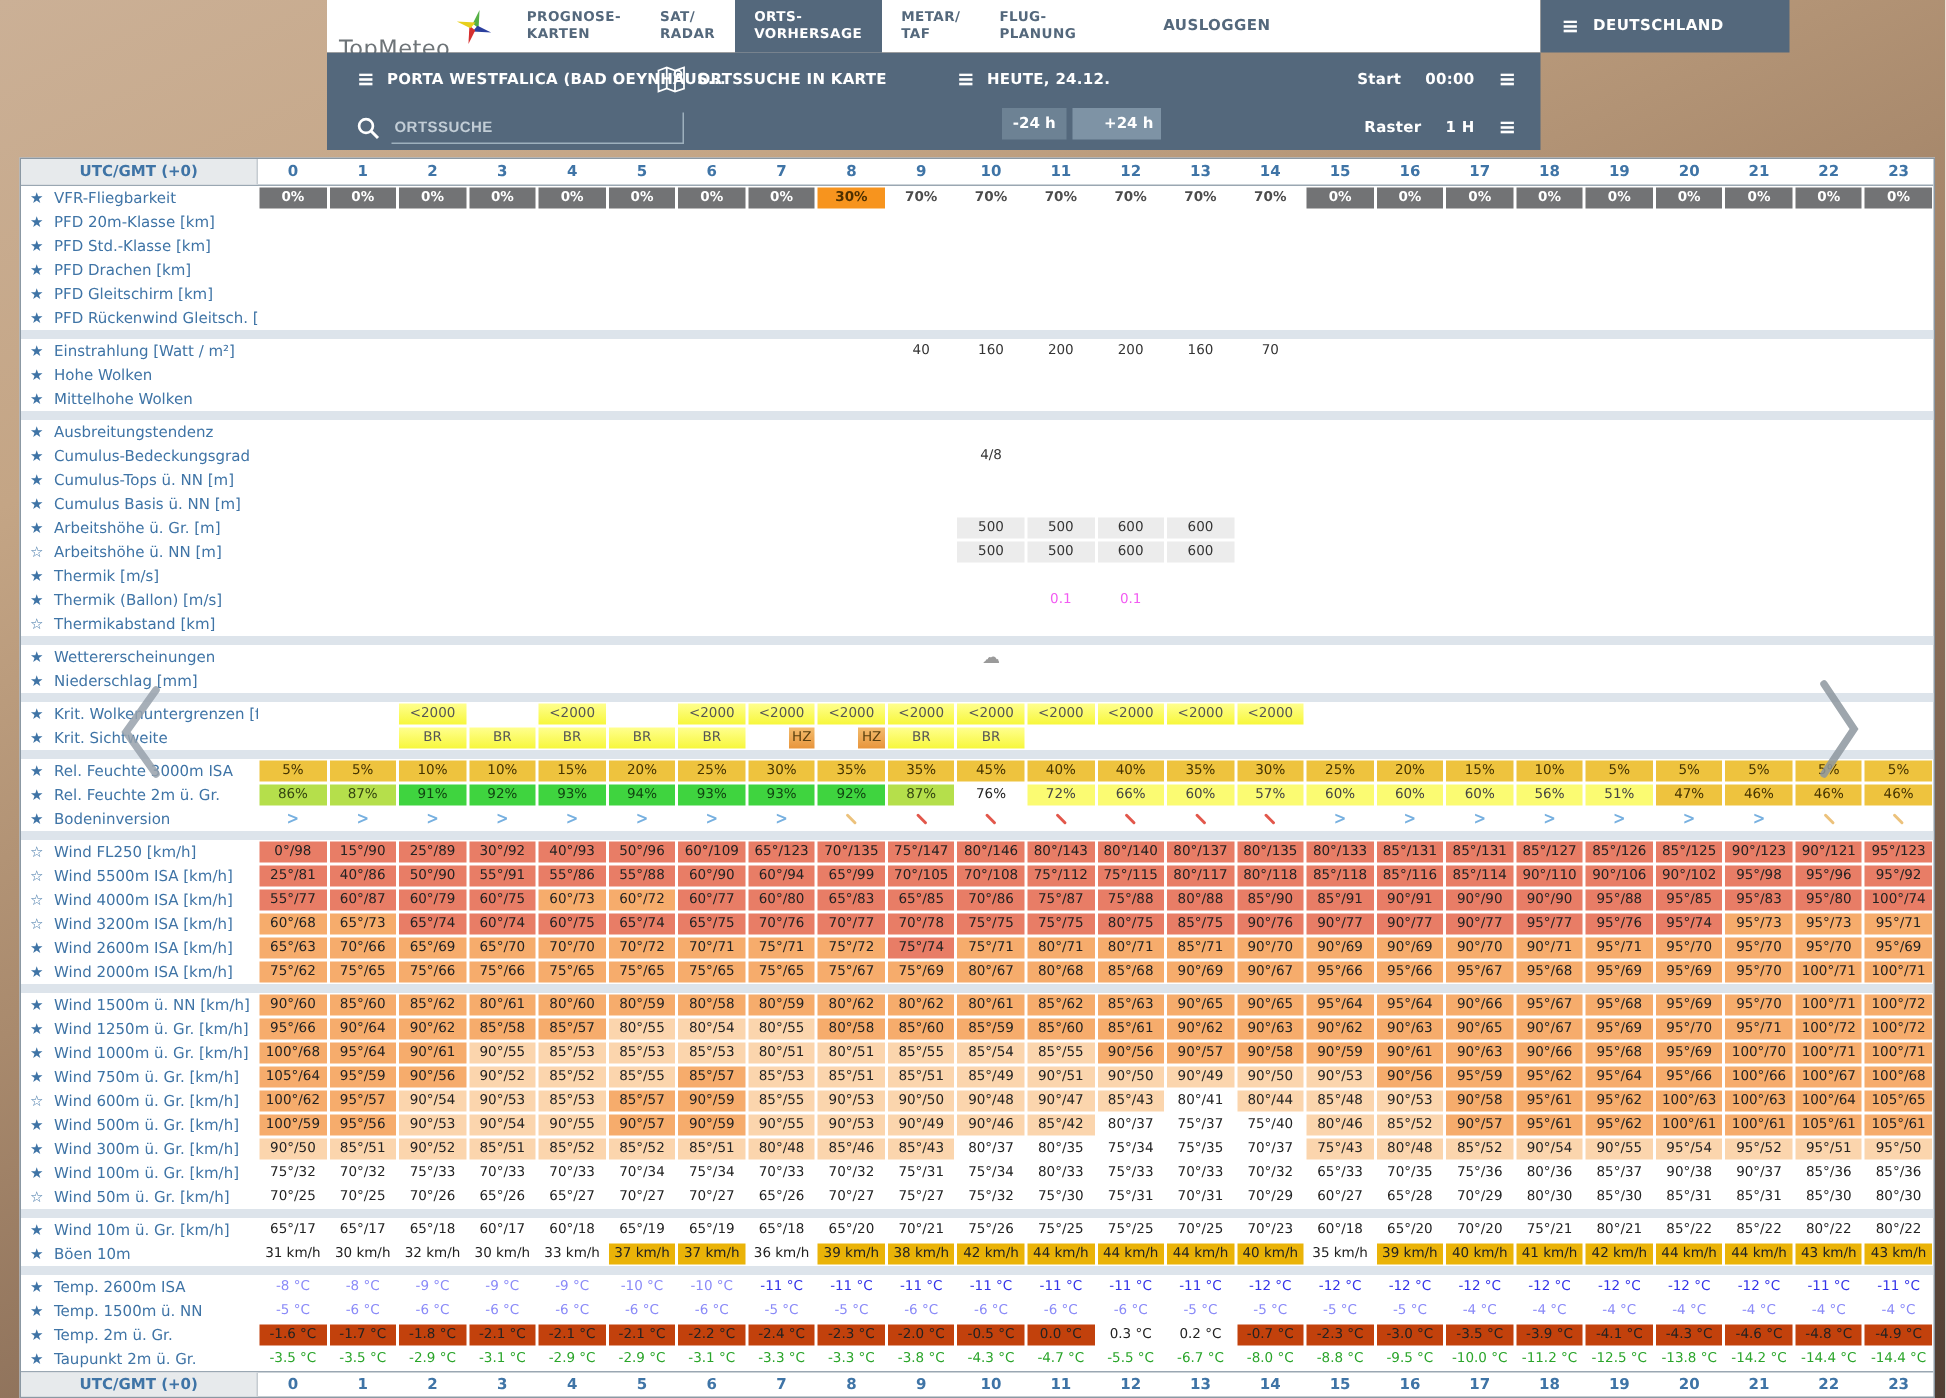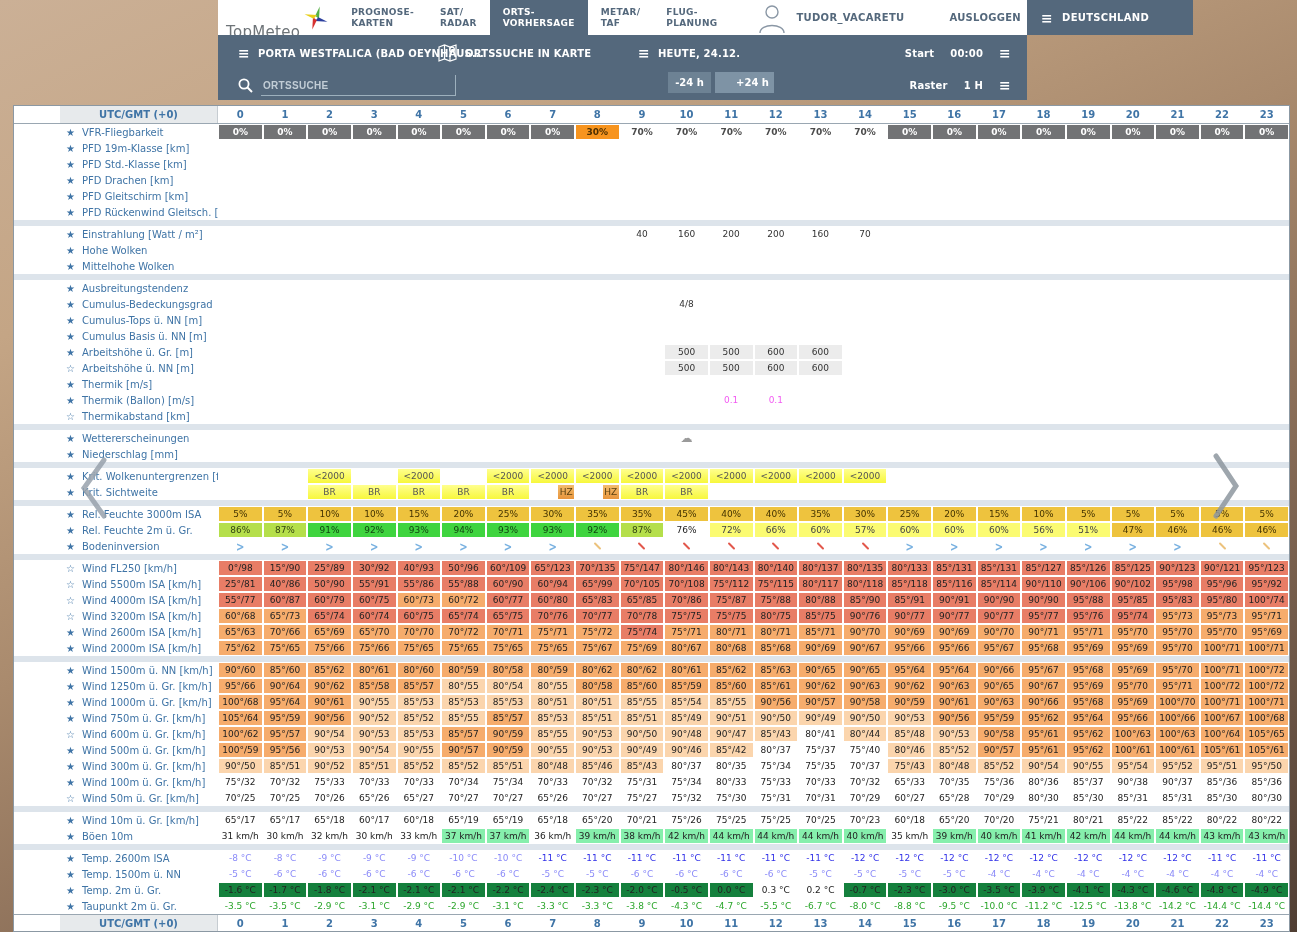--- a/index.html
+++ b/index.html
@@ -33,21 +33,21 @@
   .searchbox input{background:transparent;border:none;border-bottom:1px solid #9db0bd;border-right:1px solid #9db0bd;
     width:190px;height:18px;color:#fff;font-size:10px;font-weight:bold;letter-spacing:.3px;outline:none;}
   .searchbox input::placeholder{color:#c2cdd6;}
   .tbtn{position:absolute;width:43px;height:21px;display:flex;align-items:center;justify-content:center;
     font-size:10px;font-weight:bold;cursor:pointer;}
   .btn-m24{left:450px;top:37px;background:#6d8294;}
   .btn-p24{left:497px;top:37px;background:#7e93a5;padding-left:16px;}
   
   .ftable{position:absolute;left:13px;top:105px;width:1277px;height:827px;background:#fff;
     border:1px solid #8b98a3;box-sizing:border-box;display:flex;flex-direction:column;overflow:hidden;}
-  .trow{display:grid;grid-template-columns:158px repeat(24,1fr);flex:0 0 16px;height:16px;padding-left:46px;}
+  .trow{display:grid;grid-template-columns:158px repeat(24,1fr);flex:0 0 16px;height:16px;}
   .trow.hdr{flex:0 0 17px;height:17px;border-bottom:1px solid #9aa7b2;}
   .trow.ftr{flex:0 0 17px;height:17px;border-top:1px solid #9aa7b2;margin-top:auto;}
   .gap{flex:0 0 6px;background:#dde4eb;}
   .lbl{display:flex;align-items:center;gap:5px;padding-left:6px;color:#3f74a6;font-size:10px;
     white-space:nowrap;overflow:hidden;}
   .corner{background:#e7eaec;color:#3f74a6;font-size:10px;font-weight:bold;display:flex;
     align-items:center;justify-content:center;border-right:1px solid #c6ccd1;}
   .hour{display:flex;align-items:center;justify-content:center;color:#3f74a6;font-size:10px;font-weight:bold;}
   .star{font-size:10px;width:11px;flex:0 0 11px;cursor:pointer;}
   .cell{display:flex;align-items:center;justify-content:center;margin:1px;font-size:9px;color:#222;white-space:nowrap;}
@@ -59,24 +59,24 @@
   .c-pink{color:#f25af2;}
   .c-y{background:linear-gradient(#ffff8e,#f7f73c);color:#555;}
   .c-y2{background:#fbfb72;color:#444;}
   .c-hz{background:linear-gradient(#f3bc6d,#e8953c);color:#5a4010;margin-left:28px;}
   .c-a{background:#eec33e;color:#443300;}
   .c-g{background:#3fd43f;color:#114411;}
   .c-lg{background:#b5df4b;color:#334411;}
   .w-red{background:#e87d66;}
   .w-org{background:#f6ac6c;}
   .w-pch{background:#fbd5ad;}
-  .g-pch{background:#86efac;}
+  .g-pch{background:#eab308;}
   .t-lite{color:#8a8af8;}
   .t-dark{color:#3232e8;}
-  .c-t2b{background:#15803d;color:#222;text-align:right;}
+  .c-t2b{background:#c2410c;color:#222;text-align:right;}
   .c-dew{color:#2aa52a;}
   .cloud{color:#9a9a9a;font-size:12px;line-height:1;}
   .arr-b{color:#77b0e0;font-weight:bold;font-size:10px;transform:scaleY(1.15);}
   .sl{width:9px;height:2px;transform:rotate(45deg);border-radius:1px;}
   .sl.r{background:#e2574b;}
   .sl.o{background:#ecc27c;}
   .chev{position:absolute;opacity:.85;}
   .chev.left{left:78px;top:456px;}
   .chev.right{left:1208px;top:452px;}
 </style>
@@ -109,27 +109,20 @@
       <span>ORTS-</span>
       <span>VORHERSAGE</span>
     </div>
     <div class="tab">
       <span>METAR/</span>
       <span>TAF</span>
     </div>
     <div class="tab">
       <span>FLUG-</span>
       <span>PLANUNG</span>
-    </div>
-    <div class="user-area">
-      <svg width="28" height="30" viewBox="0 0 28 30">
-        <circle cx="14" cy="9" r="6" fill="none" stroke="#8a97a5" stroke-width="1.4"></circle>
-        <path d="M2 30 C2 20 26 20 26 30" fill="none" stroke="#8a97a5" stroke-width="1.4"></path>
-      </svg>
-      <span class="user-name">TUDOR_VACARETU</span>
     </div>
     <span class="logout" style="align-self:center;">AUSLOGGEN</span>
   </header>
 
   <div class="country-block">
     <span class="burger">≡</span>
     <span>DEUTSCHLAND</span>
   </div>
 
   <div class="toolbar">
@@ -223,21 +216,21 @@
           <div class="cell c-vdark">0%</div>
           <div class="cell c-vdark">0%</div>
           <div class="cell c-vdark">0%</div>
           <div class="cell c-vdark">0%</div>
           <div class="cell c-vdark">0%</div>
           <div class="cell c-vdark">0%</div>
           <div class="cell c-vdark">0%</div>
         </div><div class="trow">
           <div class="lbl">
             <span class="star">★</span>
-            <span>PFD 19m-Klasse [km]</span>
+            <span>PFD 20m-Klasse [km]</span>
           </div>
           <div class="cell"></div>
           <div class="cell"></div>
           <div class="cell"></div>
           <div class="cell"></div>
           <div class="cell"></div>
           <div class="cell"></div>
           <div class="cell"></div>
           <div class="cell"></div>
           <div class="cell"></div>

